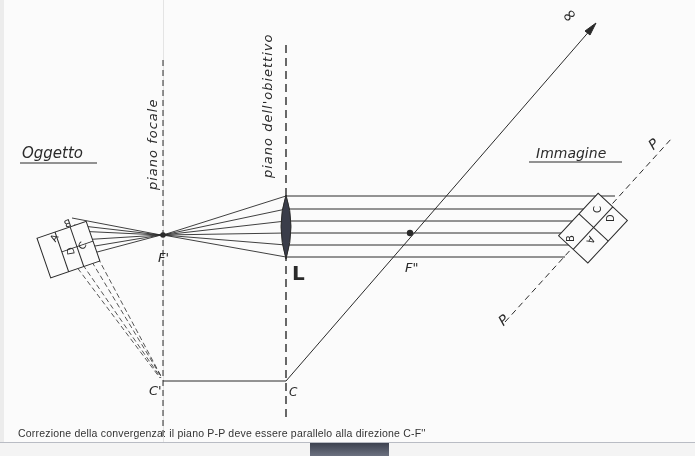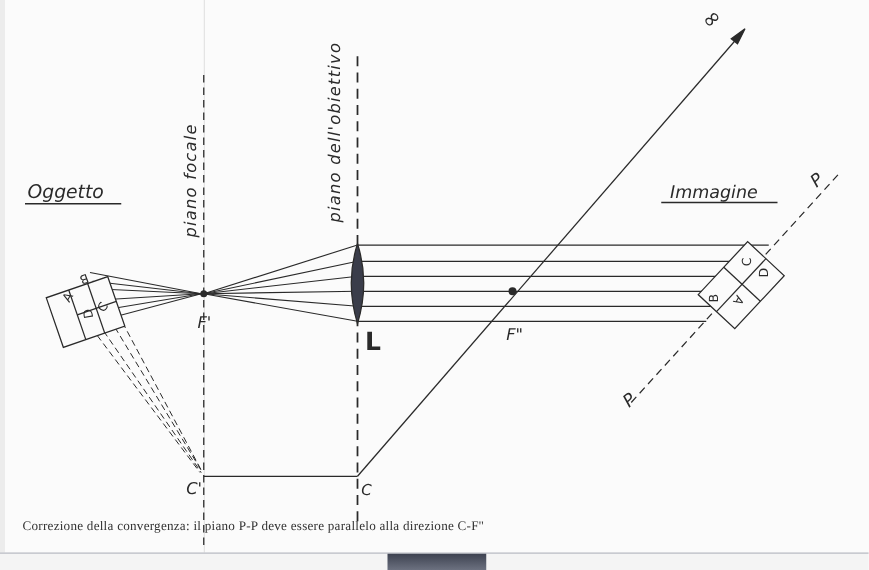--- a/index.html
+++ b/index.html
@@ -1,19 +1,19 @@
 <!DOCTYPE html>
 <html><head>
 <meta charset="utf-8">
 <style>
   html, body { margin: 0; padding: 0; }
   body { width: 695px; height: 456px; background: #fbfbfb; overflow: hidden; position: relative; font-family: "DejaVu Sans", sans-serif; }
   #diagram { position: absolute; left: 0; top: 0; width: 695px; height: 456px; }
   .hand { font-family: "DejaVu Sans", sans-serif; font-style: italic; fill: #2a2a2a; }
-  .caption { position: absolute; left: 18px; top: 416px; font-family: Liberation Serif, serif; font-size: 10.5px; color: #333; white-space: nowrap; letter-spacing: 0.2px; }
+  .caption { position: absolute; left: 18px; top: 427px; font-family: Liberation Sans, sans-serif; font-size: 10.5px; color: #333; white-space: nowrap; letter-spacing: 0.2px; }
   .paper-edge { position: absolute; left: 163px; top: 0; width: 1px; height: 456px; background: #e4e4e4; }
   .bottom-band { position: absolute; left: 0; top: 442px; width: 695px; height: 14px; background: #f4f4f4; border-top: 1px solid #b9bcc4; }
   .dark-block { position: absolute; left: 310px; top: 443px; width: 79px; height: 13px; background: linear-gradient(#3d4250, #6c7180); }
   .scan-shadow { position: absolute; left: 0; top: 0; width: 4px; height: 456px; background: #ececec; }
 </style>
 </head>
 <body>
 
 <div class="scan-shadow"></div>
 <div class="paper-edge"></div>

